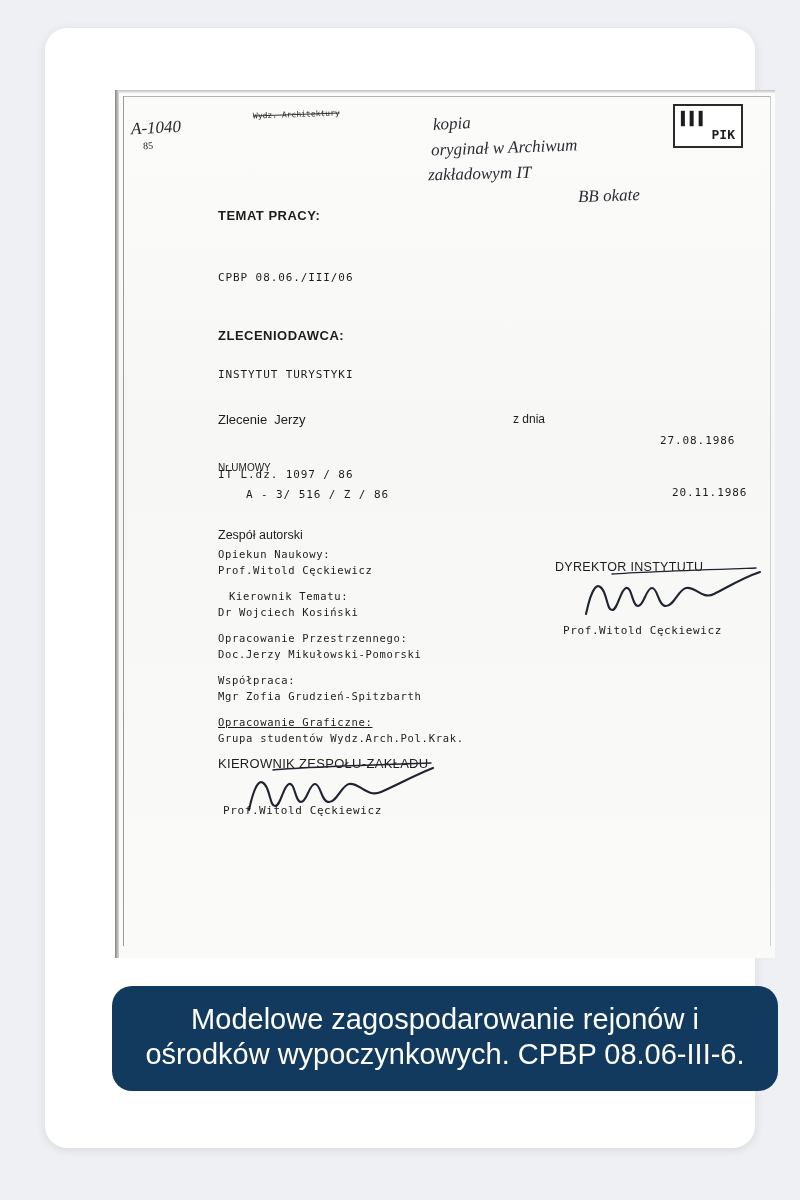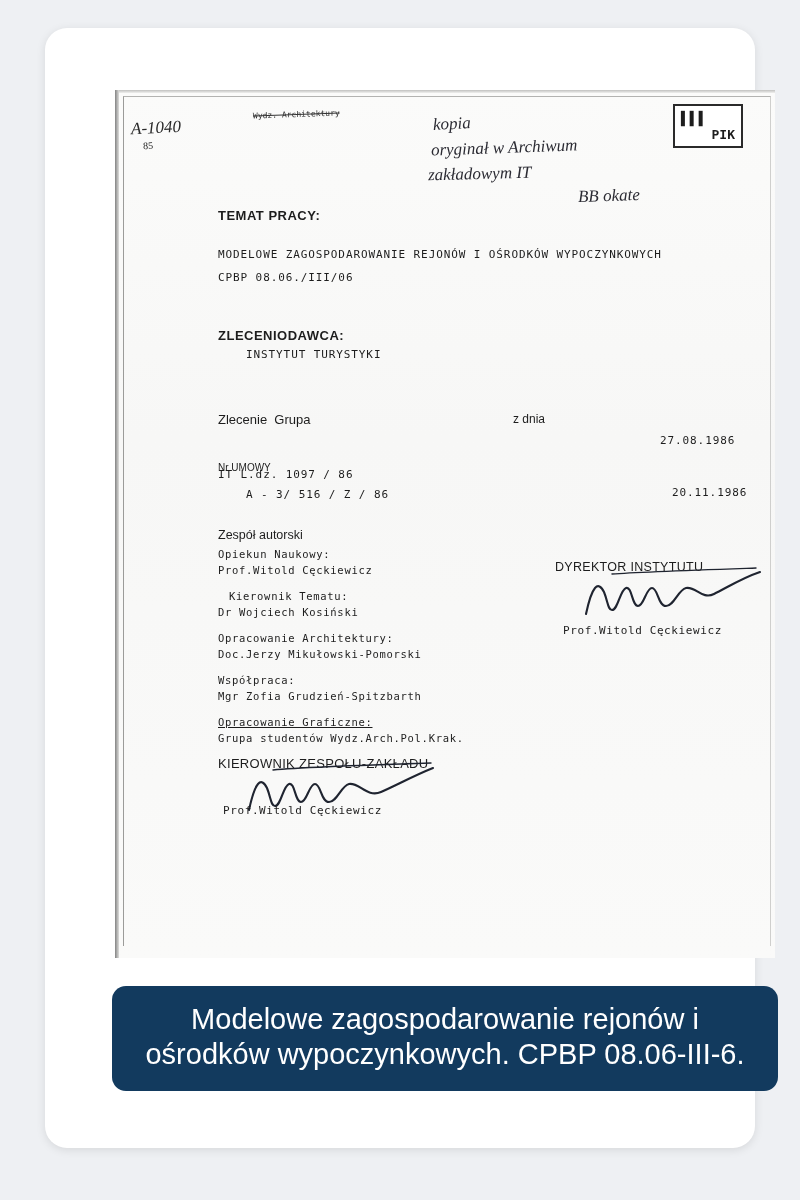--- a/index.html
+++ b/index.html
@@ -144,21 +144,21 @@
   
   .sig { position: absolute; }
 
   
   .caption {
     position: absolute;
     left: 67px; top: 958px;
     width: 666px;
     padding: 16px 18px 18px;
     background: #123a5e;
-    border-radius: 14px;
+    border-radius: 20px;
     color: #ffffff;
     text-align: center;
     font-family: "Liberation Sans", sans-serif;
     font-size: 29px;
     line-height: 1.22;
   }
 </style>
 </head>
 <body>
 
@@ -181,44 +181,43 @@
         <div class="t hand hw2">oryginał w Archiwum</div>
         <div class="t hand hw3">zakładowym IT</div>
         <div class="t hand hw4">BB okate</div>
 
         <div class="stamp">
           <div class="bars">▌▌▌</div>
           <div class="pik">PIK</div>
         </div>
 
         <div class="t h-lbl" style="left:95px; top:112px;">TEMAT PRACY:</div>
-        <div class="t b-txt" style="left:95px; top:152px;">MODELOWE ZAGOSPODAROWANIE REJONÓW I OŚRODKÓW WYPOCZYNKOWYCH</div>
         <div class="t b-txt" style="left:95px; top:175px;">CPBP 08.06./III/06</div>
 
         <div class="t h-lbl" style="left:95px; top:232px;">ZLECENIODAWCA:</div>
-        <div class="t b-txt" style="left:95px; top:252px;margin-left:28px;">INSTYTUT TURYSTYKI</div>
-
-        <div class="t" style="left:95px; top:316px; font-size:13px; font-family:'Liberation Sans',sans-serif;">Zlecenie  Grupa</div>
+        <div class="t b-txt" style="left:95px; top:272px;">INSTYTUT TURYSTYKI</div>
+
+        <div class="t" style="left:95px; top:316px; font-size:13px; font-family:'Liberation Sans',sans-serif;">Zlecenie  Jerzy</div>
         <div class="t" style="left:390px; top:316px; font-size:12px; font-family:'Liberation Sans',sans-serif;">z dnia</div>
         <div class="t b-txt" style="left:95px; top:340px;margin-top:32px;">IT L.dz. 1097 / 86</div>
         <div class="t b-txt" style="left:537px; top:338px;">27.08.1986</div>
 
         <div class="t" style="left:95px; top:366px; font-size:10px; font-family:Liberation Sans, sans-serif;">Nr UMOWY</div>
         <div class="t b-txt" style="left:95px; top:392px;margin-left:28px;">A - 3/ 516 / Z / 86</div>
         <div class="t b-txt" style="left:549px; top:390px;">20.11.1986</div>
 
         <div class="t" style="left:95px; top:432px; font-size:12.5px; font-family:'Liberation Sans',sans-serif;">Zespół autorski</div>
 
         <div class="t b-small" style="left:95px; top:452px;">Opiekun Naukowy:</div>
         <div class="t b-small" style="left:95px; top:468px;">Prof.Witold Cęckiewicz</div>
 
         <div class="t b-small" style="left:95px; top:494px;margin-left:11px;">Kierownik Tematu:</div>
         <div class="t b-small" style="left:95px; top:510px;">Dr Wojciech Kosiński</div>
 
-        <div class="t b-small" style="left:95px; top:536px;">Opracowanie Architektury:</div>
+        <div class="t b-small" style="left:95px; top:536px;">Opracowanie Przestrzennego:</div>
         <div class="t b-small" style="left:95px; top:552px;">Doc.Jerzy Mikułowski-Pomorski</div>
 
         <div class="t b-small" style="left:95px; top:578px;">Współpraca:</div>
         <div class="t b-small" style="left:95px; top:594px;">Mgr Zofia Grudzień-Spitzbarth</div>
 
         <div class="t b-small" style="left:95px; top:620px;text-decoration:underline;">Opracowanie Graficzne:</div>
         <div class="t b-small" style="left:95px; top:636px;">Grupa studentów Wydz.Arch.Pol.Krak.</div>
 
         <div class="t" style="left:432px; top:464px; font-size:12.5px; font-family:'Liberation Sans',sans-serif; letter-spacing:.3px;">DYREKTOR INSTYTUTU</div>
         <svg class="sig" style="left:455px; top:470px;" width="190" height="60" viewBox="0 0 190 60">

